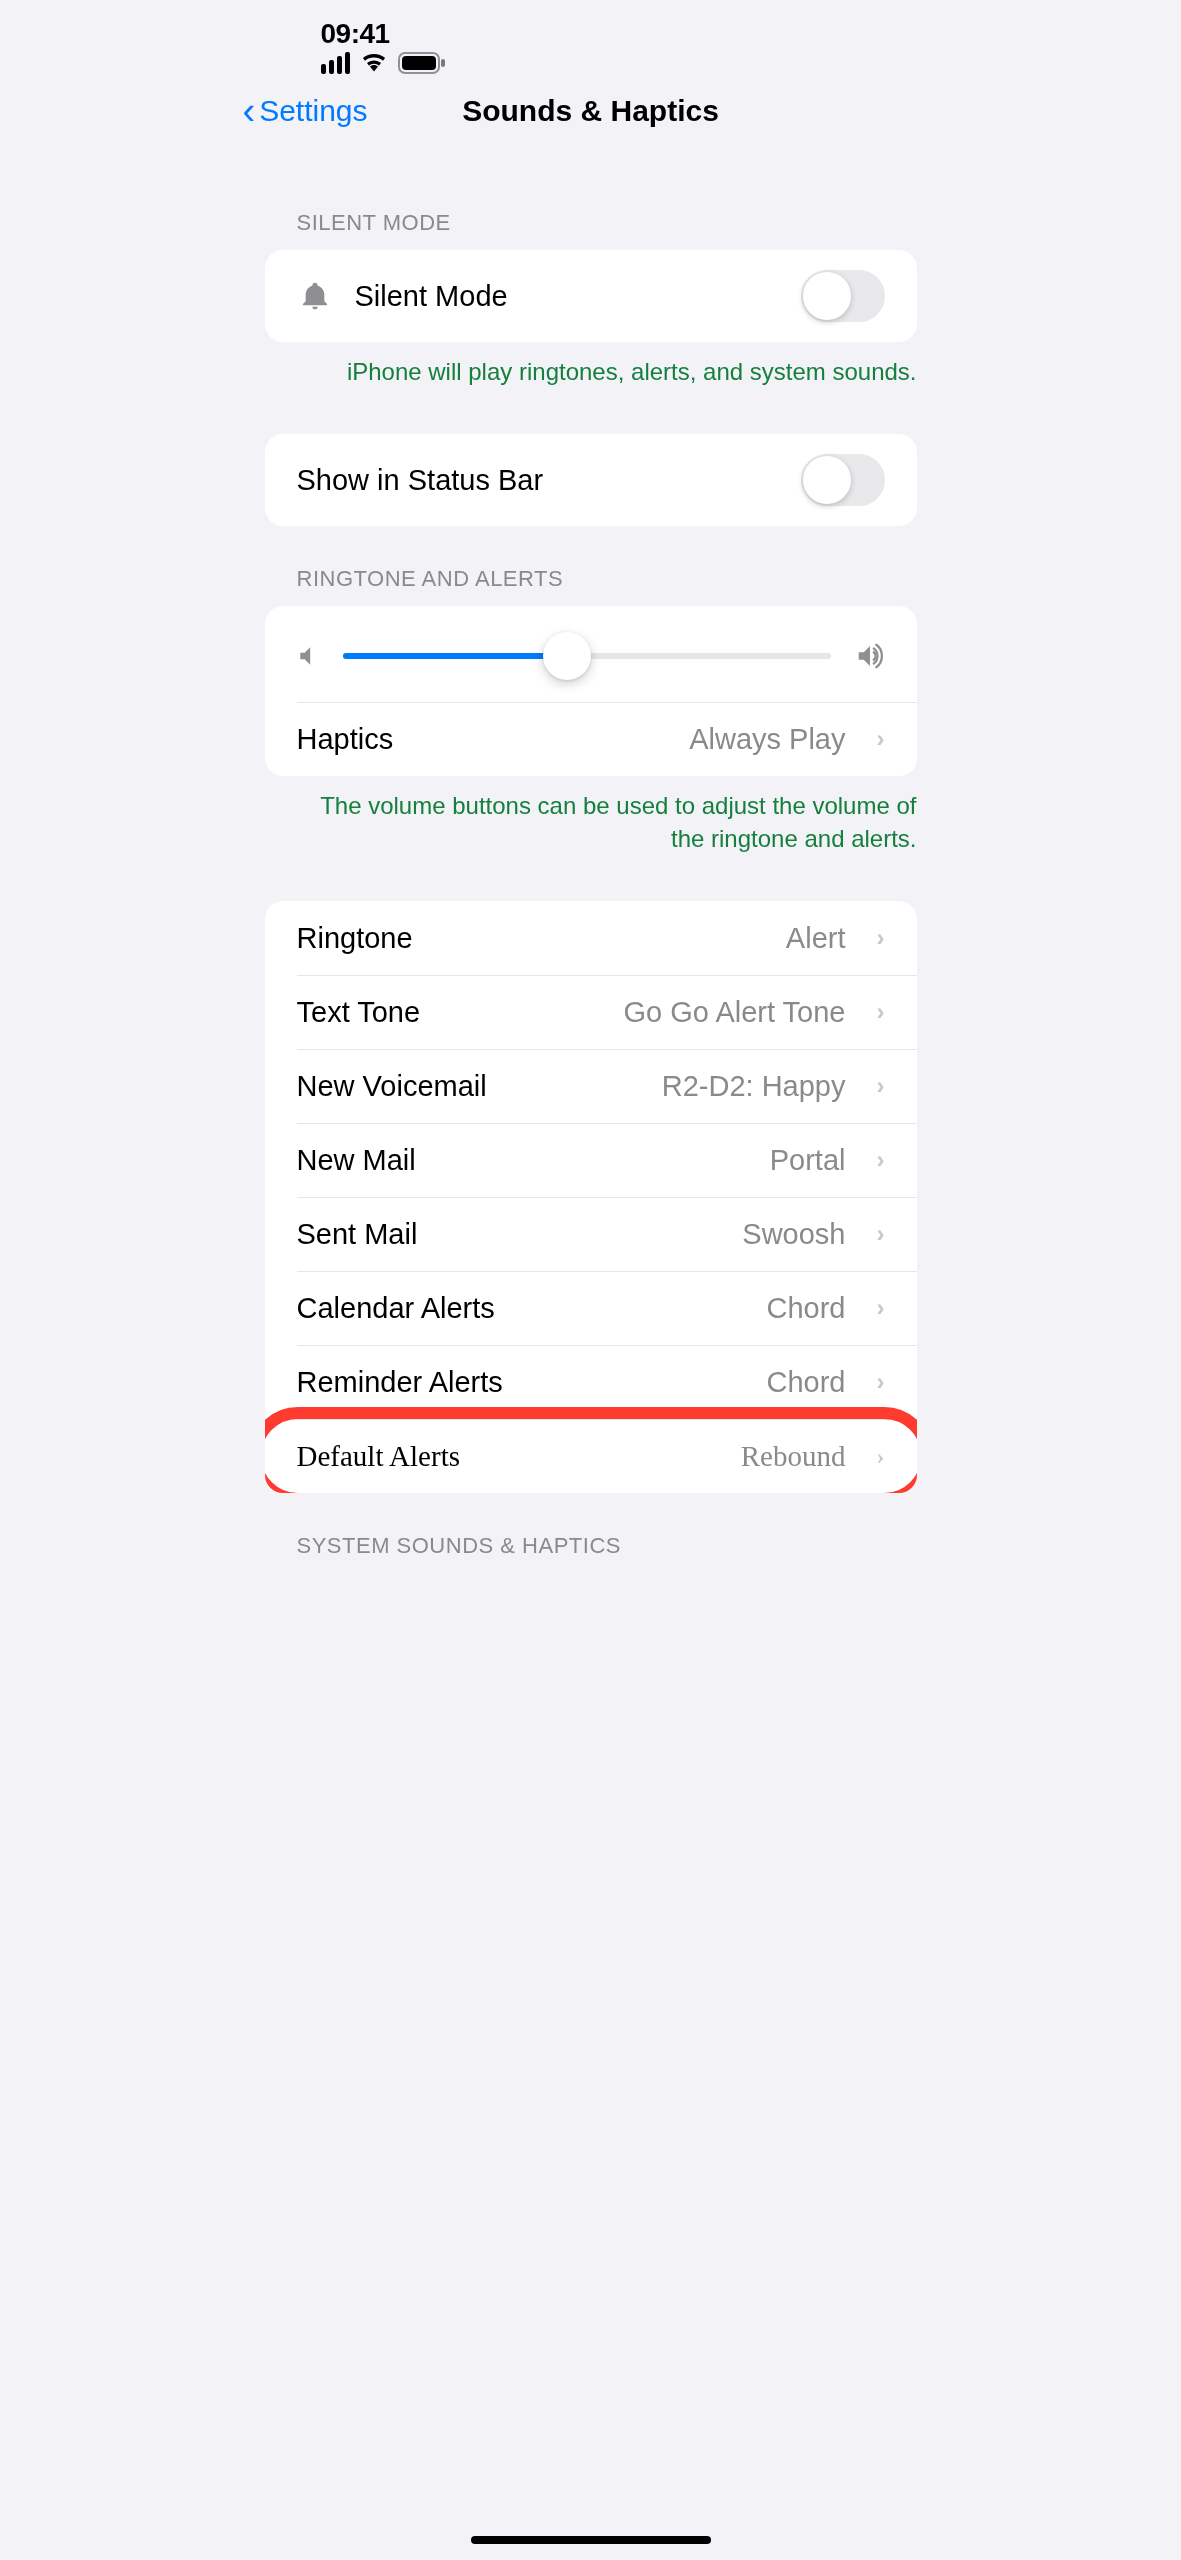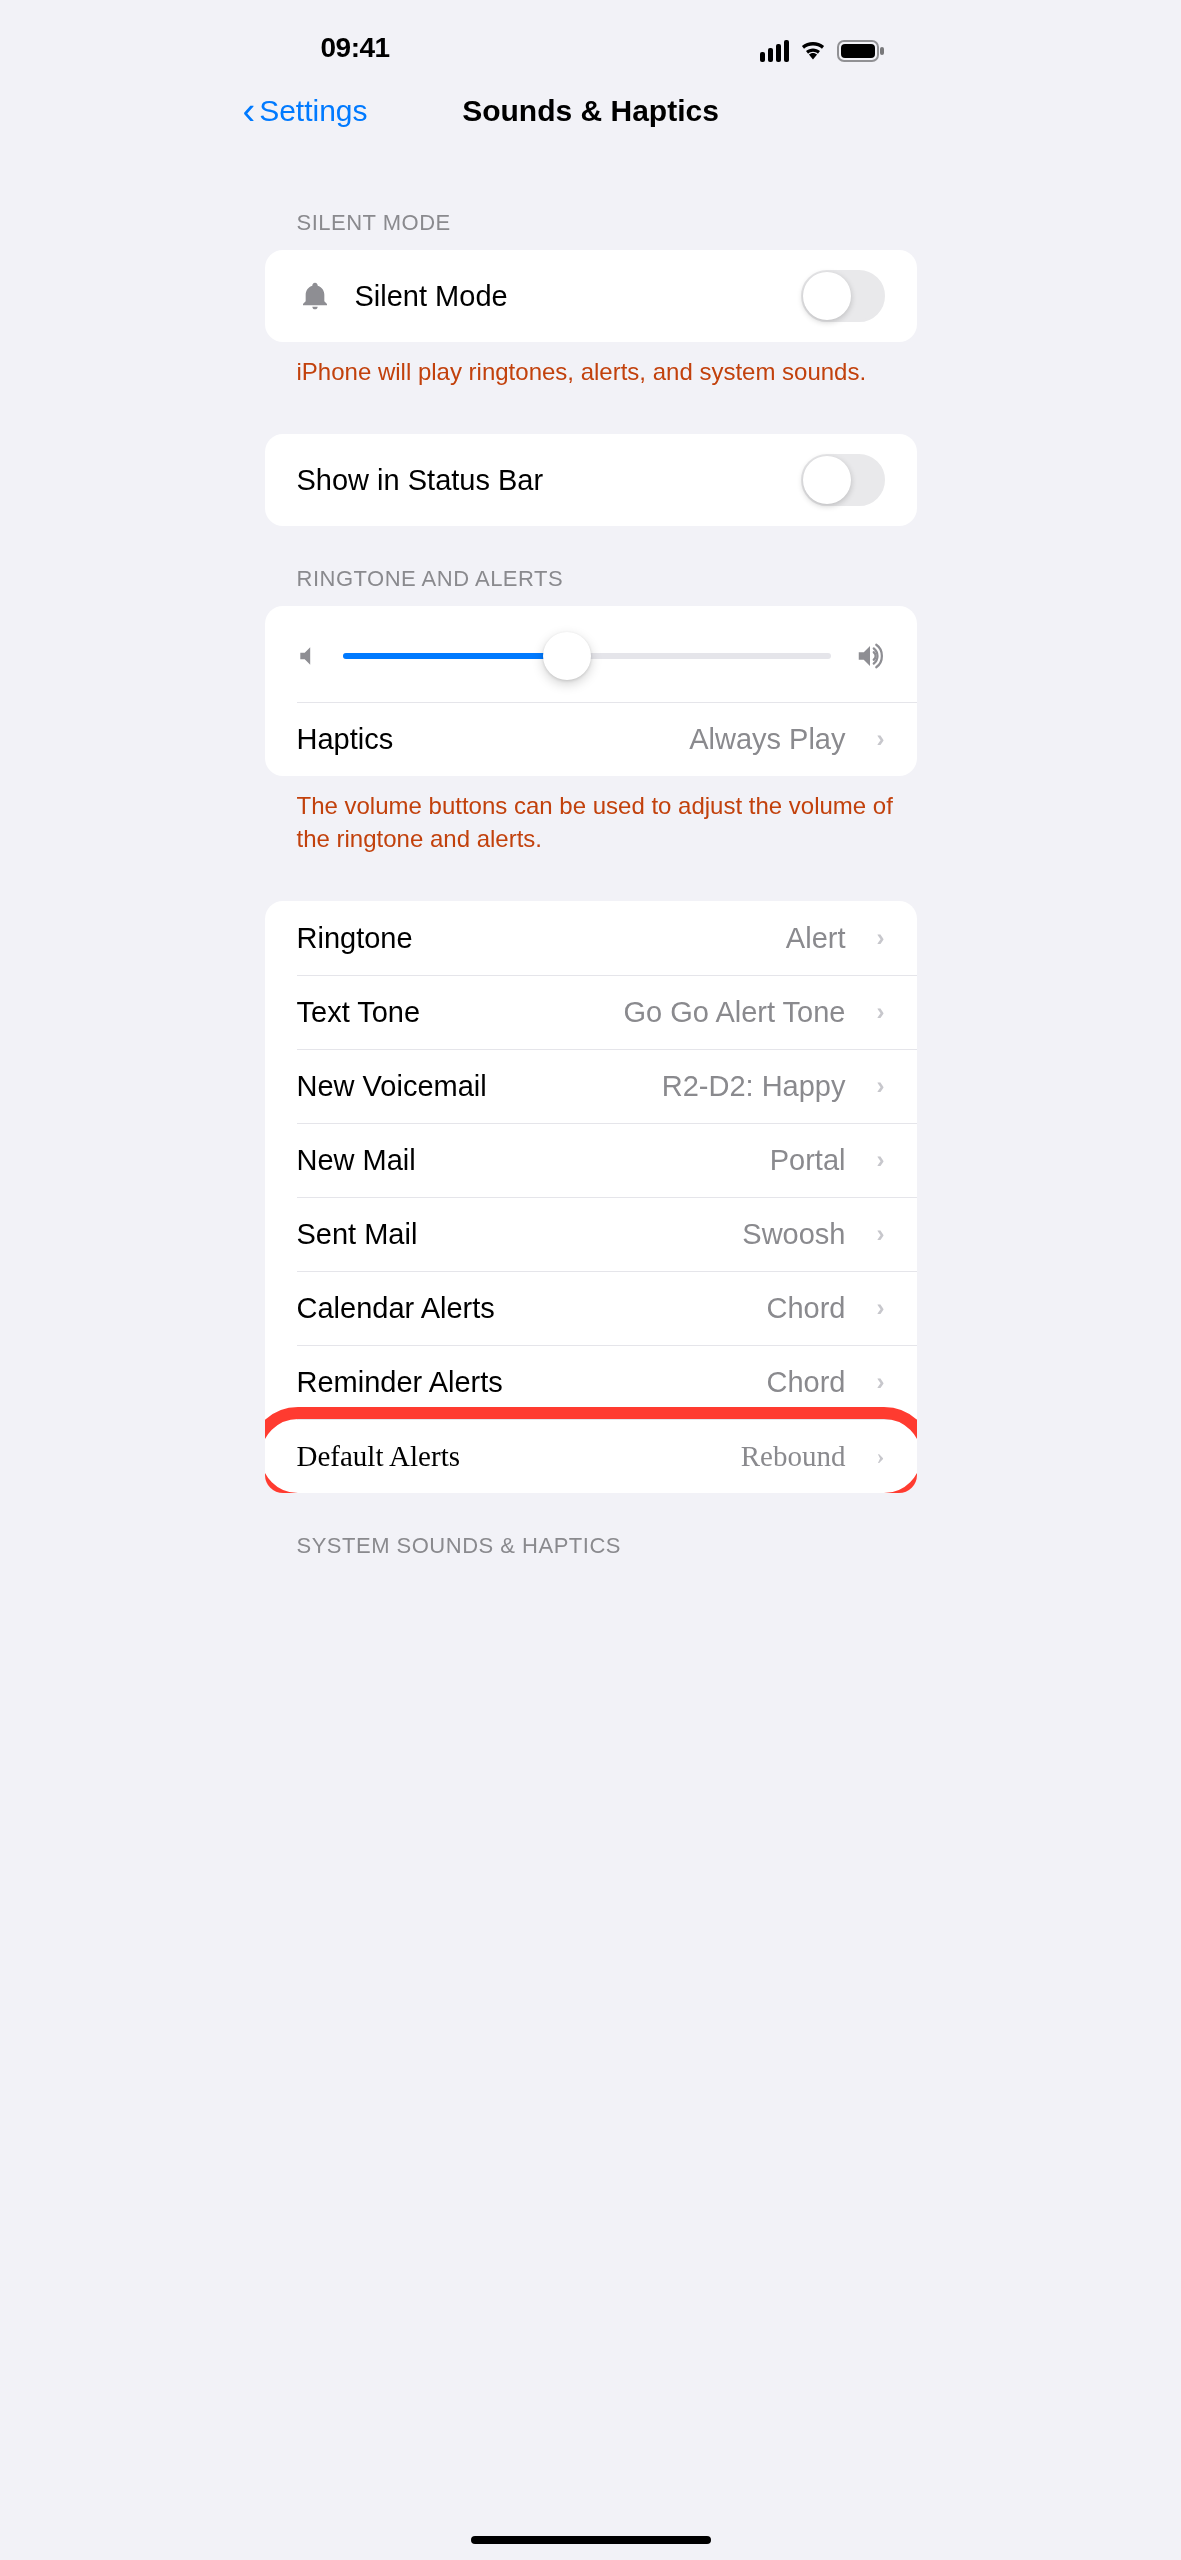--- a/index.html
+++ b/index.html
@@ -14,23 +14,24 @@
       background: #f2f2f7;
       width: 724px;
       margin: 0 auto;
       color: #000;
     }
     
     
     .status-bar {
       display: flex;
       justify-content: space-between;
-      align-items: flex-end;
+      align-items: flex-start;
       padding: 18px 32px 18px 92px;
       height: 82px;
+      flex-direction: column;
     }
     .status-time {
       font-size: 28px;
       font-weight: 600;
       letter-spacing: -0.5px;
     }
     .status-icons {
       display: flex;
       align-items: center;
       gap: 10px;
@@ -180,24 +181,25 @@
       border-radius: 50%;
       position: absolute;
       top: 0;
       box-shadow: 0 2px 6px rgba(0,0,0,0.2);
     }
     .toggle.off .toggle-thumb { left: 0; }
     .toggle.on .toggle-thumb { right: 0; }
     
     
     .footer-text {
-      color: #c2410c;
+      color: #15803d;
       font-size: 24px;
       padding: 14px 36px 0 68px;
       line-height: 1.35;
+      text-align: right;
     }
     
     
     .slider-container {
       display: flex;
       align-items: center;
       width: 100%;
       gap: 24px;
     }
     .vol-icon {

